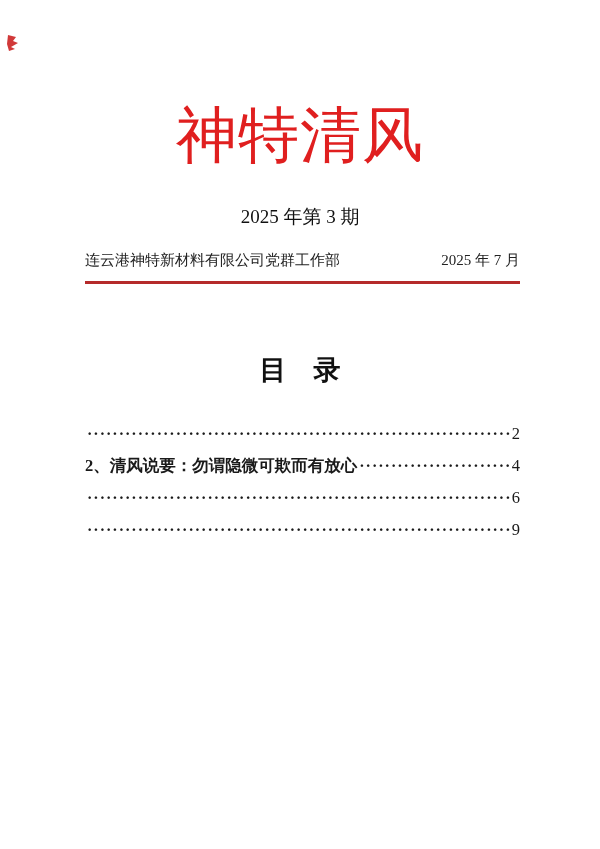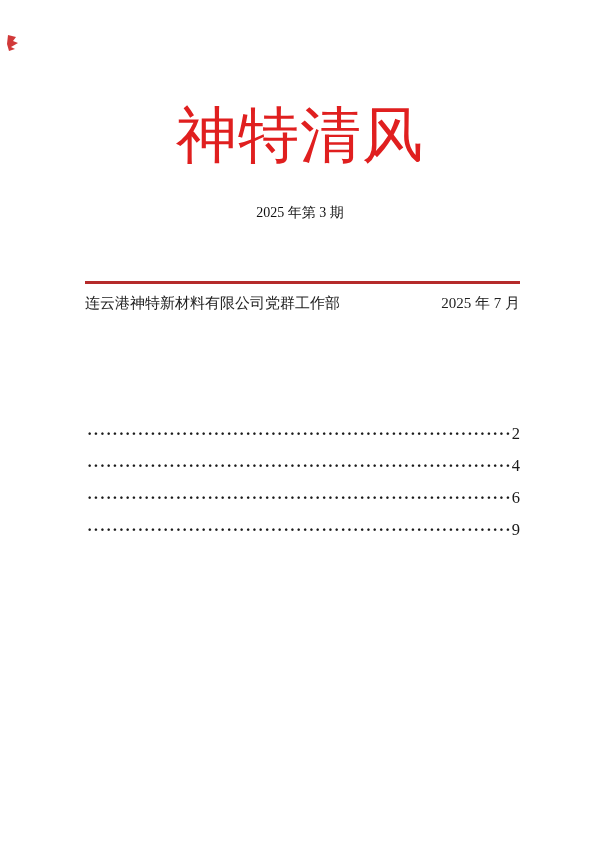--- a/index.html
+++ b/index.html
@@ -35,36 +35,35 @@
     letter-spacing: 1px;
     color: #e01f1f;
     white-space: nowrap;
   }
   .issue-line {
     position: absolute;
     top: 204px;
     left: 0;
     width: 100%;
     text-align: center;
-    font-size: 14px;
+    font-size: 19px;
     color: #111111;
     white-space: nowrap;
   }
   .header-row {
     position: absolute;
     top: 251px;
     left: 85px;
     width: 435px;
     display: flex;
     justify-content: space-between;
     align-items: baseline;
     font-size: 15px;
     color: #222222;
     white-space: nowrap;
-    margin-top: 43px;
   }
   .red-rule {
     position: absolute;
     top: 281px;
     left: 85px;
     width: 435px;
     height: 3px;
     background: #b52a2a;
   }
   .toc-heading {
@@ -135,27 +134,29 @@
 
   <div class="issue-line">2025 年第 3 期</div>
 
   <div class="header-row">
     <span>连云港神特新材料有限公司党群工作部</span>
     <span>2025 年 7 月</span>
   </div>
 
   <div class="red-rule"></div>
 
+  <div class="toc-heading">目　录</div>
 
   <div class="toc-list">
     <div class="toc-item">
       <span class="toc-leader">········································································</span>
       <span class="toc-page">2</span>
     </div>
     <div class="toc-item">
+      <span class="toc-label">2、清风说要：勿谓隐微可欺而有放心</span>
       <span class="toc-leader">········································································</span>
       <span class="toc-page">4</span>
     </div>
     <div class="toc-item">
       <span class="toc-leader">········································································</span>
       <span class="toc-page">6</span>
     </div>
     <div class="toc-item">
       <span class="toc-leader">········································································</span>
       <span class="toc-page">9</span>

